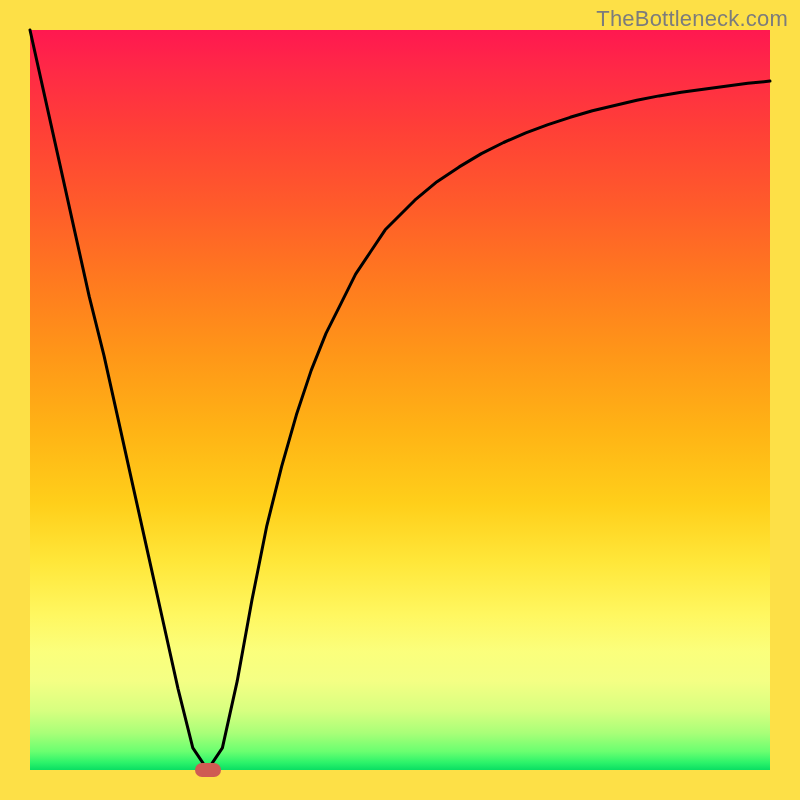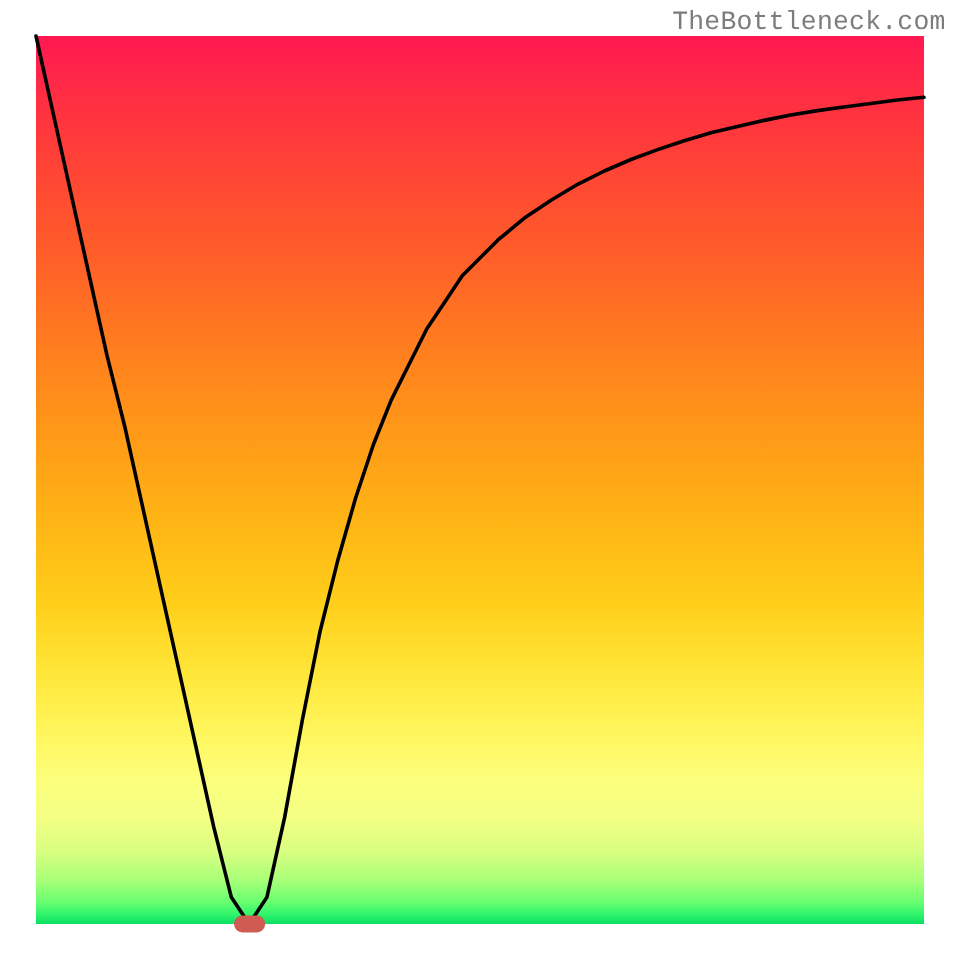--- a/index.html
+++ b/index.html
@@ -8,22 +8,21 @@
     width: 800px;
     height: 800px;
     background: #000;
     overflow: hidden;
     font-family: Arial, Helvetica, sans-serif;
   }
   .outer {
     position: relative;
     width: 800px;
     height: 800px;
-    background: #ffffff;
-    font-family: Liberation Mono, monospace;
+    background: #fde047;
   }
   .plot {
     position: absolute;
     left: 30px;
     top: 30px;
     width: 740px;
     height: 740px;
     background: linear-gradient(to bottom,
       #ff1850 0%,
       #ff2b45 6%,

